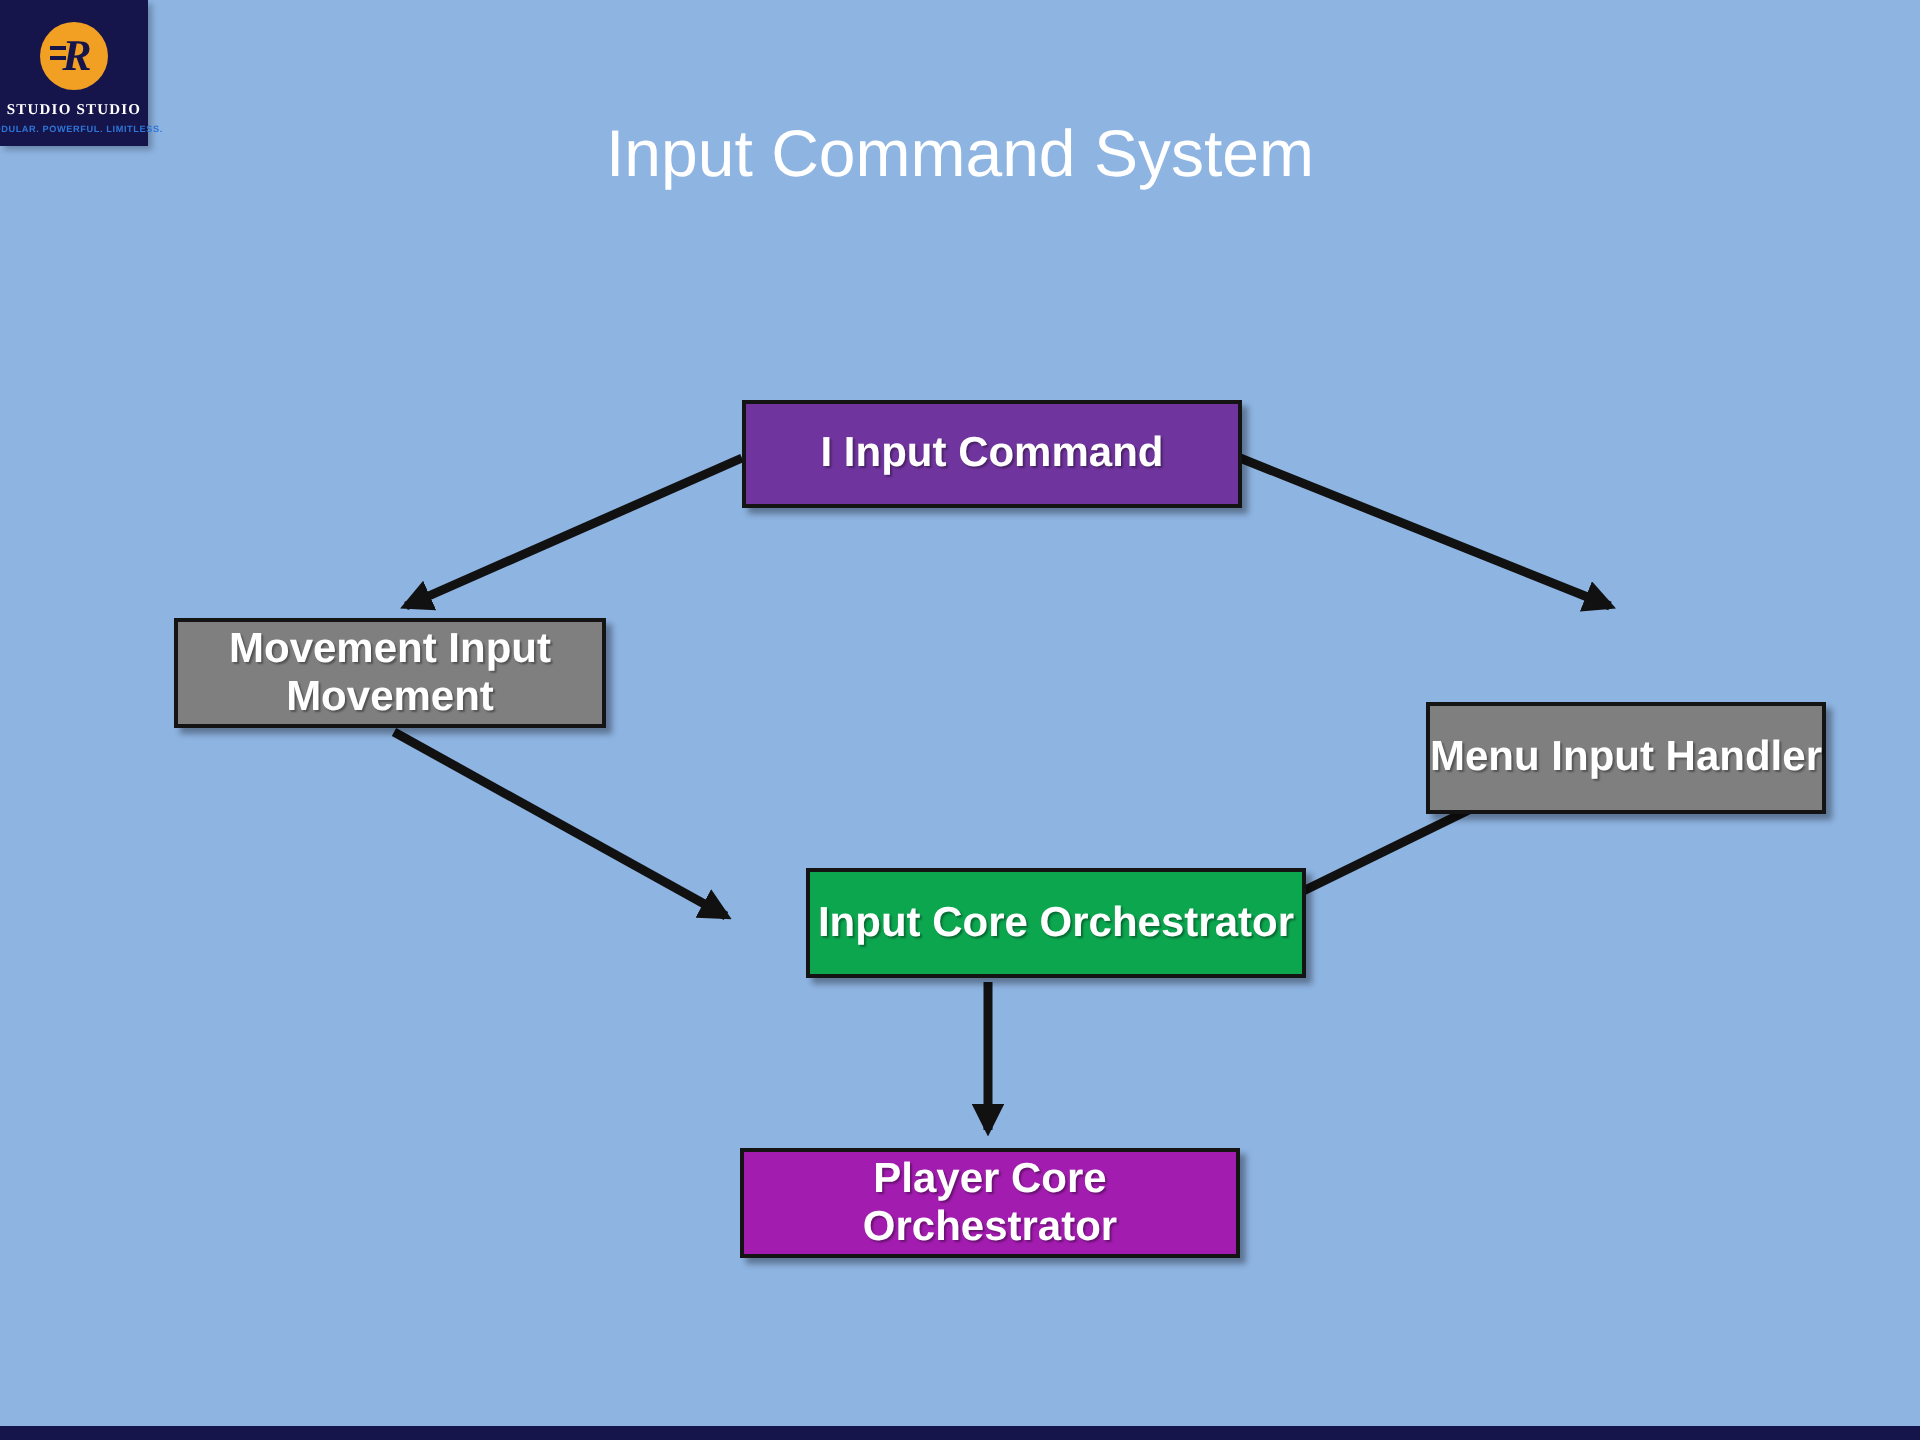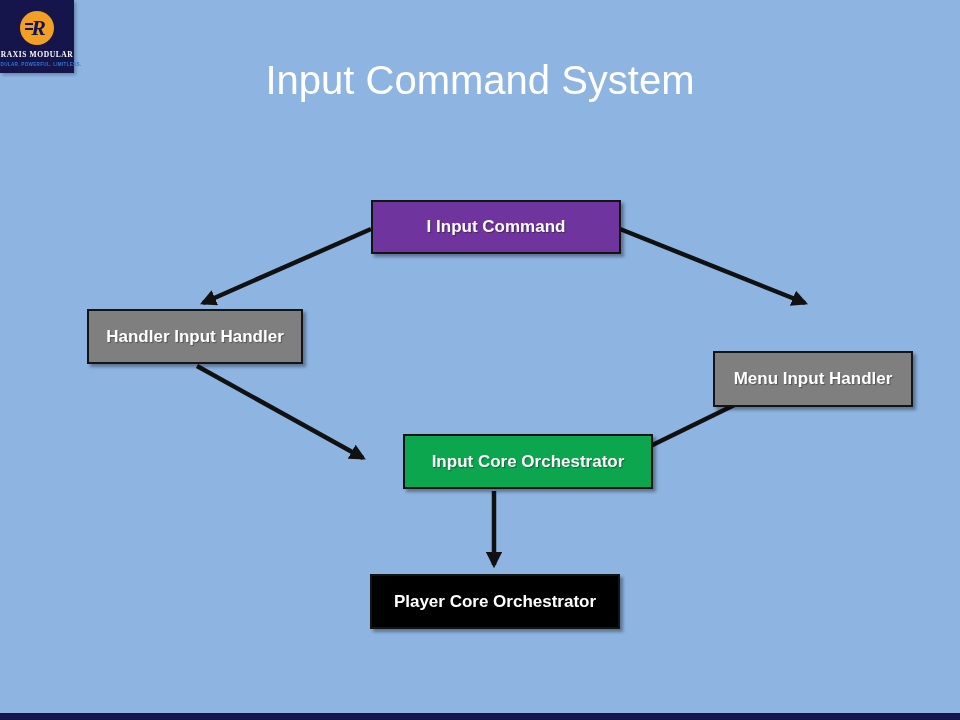--- a/index.html
+++ b/index.html
@@ -36,32 +36,33 @@
     font-weight:bold;font-size:7.5px;letter-spacing:0.6px;white-space:nowrap;
   }
   .logo-tagline{
     margin-top:3px;color:#2E75D6;font-weight:bold;font-size:4.6px;
     letter-spacing:0.3px;white-space:nowrap;
   }
   
   .slide-title{
     position:absolute;left:0;top:58px;width:100%;
     text-align:center;color:#FFFFFF;
-    font-size:40px;font-weight:400;letter-spacing:0px;
+    font-size:33px;font-weight:400;letter-spacing:0px;
   }
   
   .node{
     position:absolute;
     border:2px solid #141414;
     box-shadow:3px 3px 3px rgba(0,0,0,0.35);
     display:flex;align-items:center;justify-content:center;
-    color:#FFFFFF;font-weight:bold;font-size:17px;
+    color:#FFFFFF;font-weight:bold;font-size:21px;
     text-shadow:1px 1px 1px rgba(0,0,0,0.35);
     box-sizing:border-box;
     z-index:2;
+    text-align:center;
   }
   #node-input-command      {left:371px;top:200px;width:250px;height:54px;}
   #node-movement-handler   {left:87px; top:309px;width:216px;height:55px;}
   #node-menu-handler       {left:713px;top:309px;width:200px;height:56px;}
   #node-input-core         {left:370px;top:434px;width:250px;height:55px;margin-left:33px;}
   #node-player-core        {left:370px;top:574px;width:250px;height:55px;}
   
   .edges-svg{position:absolute;left:0;top:0;z-index:1;}
   
   .footer-bar{
@@ -69,42 +70,42 @@
     background:#15154C;
   }
 </style>
 </head>
 <body style="background: rgb(142, 180, 226);">
 
 <div class="logo-panel">
   <div class="logo-circle">
     <span class="mono">R</span>
   </div>
-  <div class="logo-name">RAXIS MODULAR</div>
+  <div class="logo-name">STUDIO STUDIO</div>
   <div class="logo-tagline">MODULAR. POWERFUL. LIMITLESS.</div>
 </div>
 
 <div class="slide-title">Input Command System</div>
 
 <svg class="edges-svg" width="960" height="720" viewBox="0 0 960 720">
   <defs>
     <marker id="ah" viewBox="0 0 10 10" refX="8" refY="5" markerWidth="3.6" markerHeight="3.6" orient="auto" markerUnits="strokeWidth">
       <path d="M 0 0 L 10 5 L 0 10 z" fill="#111111"></path>
     </marker>
   </defs>
   <line x1="371" y1="229" x2="203" y2="303" stroke="#111111" stroke-width="4.5" marker-end="url(#ah)"></line>
   <line x1="620" y1="229" x2="805" y2="303" stroke="#111111" stroke-width="4.5" marker-end="url(#ah)"></line>
   <line x1="197" y1="366" x2="363" y2="458" stroke="#111111" stroke-width="4.5" marker-end="url(#ah)"></line>
   <line x1="812" y1="367" x2="628" y2="457" stroke="#111111" stroke-width="4.5" marker-end="url(#ah)"></line>
   <line x1="494" y1="491" x2="494" y2="565" stroke="#111111" stroke-width="4.5" marker-end="url(#ah)"></line>
 </svg>
 
 <div class="node" id="node-input-command" style="background: rgb(112, 52, 158);">I Input Command</div>
 
-<div class="node" id="node-movement-handler" style="background: rgb(127, 127, 127);">Handler Input Handler</div>
+<div class="node" id="node-movement-handler" style="background: rgb(127, 127, 127);">Movement Input Movement</div>
 
 <div class="node" id="node-menu-handler" style="background: rgb(127, 127, 127); margin-top: 42px;">Menu Input Handler</div>
 
 <div class="node" id="node-input-core" style="background: rgb(12, 166, 79);">Input Core Orchestrator</div>
 
-<div class="node" id="node-player-core" style="background: #000000;">Player Core Orchestrator</div>
+<div class="node" id="node-player-core" style="background: #a21caf;">Player Core Orchestrator</div>
 
 <div class="footer-bar"></div>
 
 </body></html>

